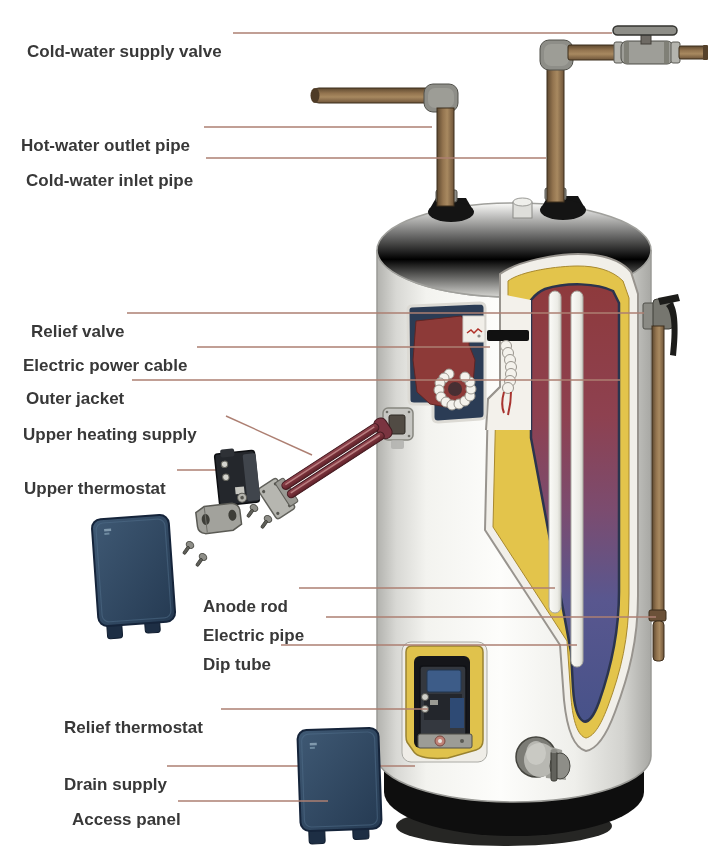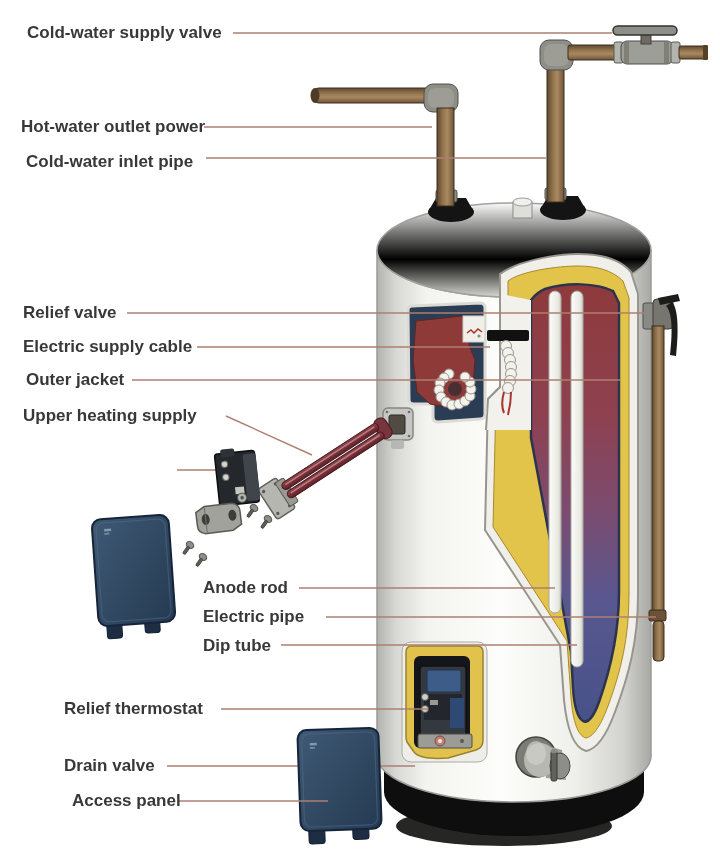--- a/index.html
+++ b/index.html
@@ -1,20 +1,20 @@
 <!DOCTYPE html>
 <html><head>
 <meta charset="utf-8">
 <style>
   html,body{margin:0;padding:0;background:#ffffff;}
   #figure{position:relative;width:720px;height:860px;background:#ffffff;overflow:hidden;
           font-family:"Liberation Sans", sans-serif;}
   #art{position:absolute;left:0;top:0;width:720px;height:860px;}
   .label{position:absolute;font-size:17px;font-weight:bold;color:#383838;white-space:nowrap;
-         line-height:18px;letter-spacing:0;}
+         line-height:18px;letter-spacing:0;margin-top:19px;}
 </style>
 </head>
 <body>
 
 <div id="figure">
 
 <svg id="art" viewBox="0 0 720 860" xmlns="http://www.w3.org/2000/svg">
   <defs>
     <linearGradient id="tankBody" x1="0" y1="0" x2="1" y2="0">
       <stop offset="0" stop-color="#b2b2ae"></stop>
@@ -324,26 +324,27 @@
         <rect x="311" y="742" width="7" height="2.5" fill="#8099ad"></rect>
             <rect x="311" y="746" width="5" height="2" fill="#6e8aa0"></rect>
       </g>
     </g>
 
     <line x1="178" y1="801" x2="328" y2="801" stroke="#ad7f72" stroke-width="1.4"></line>
   </g>
 </svg>
 
 <div class="label" style="left:27px;top:24px">Cold-water supply valve</div>
-<div class="label" style="left:21px;top:118px">Hot-water outlet power</div>
+<div class="label" style="left:21px;top:118px">Hot-water outlet pipe</div>
 <div class="label" style="left:26px;top:153px">Cold-water inlet pipe</div>
-<div class="label" style="left:23px;top:304px">Relief valve</div>
-<div class="label" style="left:23px;top:338px">Electric supply cable</div>
+<div class="label" style="left:31px;top:304px">Relief valve</div>
+<div class="label" style="left:23px;top:338px">Electric power cable</div>
 <div class="label" style="left:26px;top:371px">Outer jacket</div>
 <div class="label" style="left:23px;top:407px">Upper heating supply</div>
+<div class="label" style="left:24px;top:461px">Upper thermostat</div>
 <div class="label" style="left:203px;top:579px">Anode rod</div>
 <div class="label" style="left:203px;top:608px">Electric pipe</div>
 <div class="label" style="left:203px;top:637px">Dip tube</div>
 <div class="label" style="left:64px;top:700px">Relief thermostat</div>
-<div class="label" style="left:64px;top:757px">Drain valve</div>
+<div class="label" style="left:64px;top:757px">Drain supply</div>
 <div class="label" style="left:72px;top:792px">Access panel</div>
 
 </div>
 
 </body></html>

